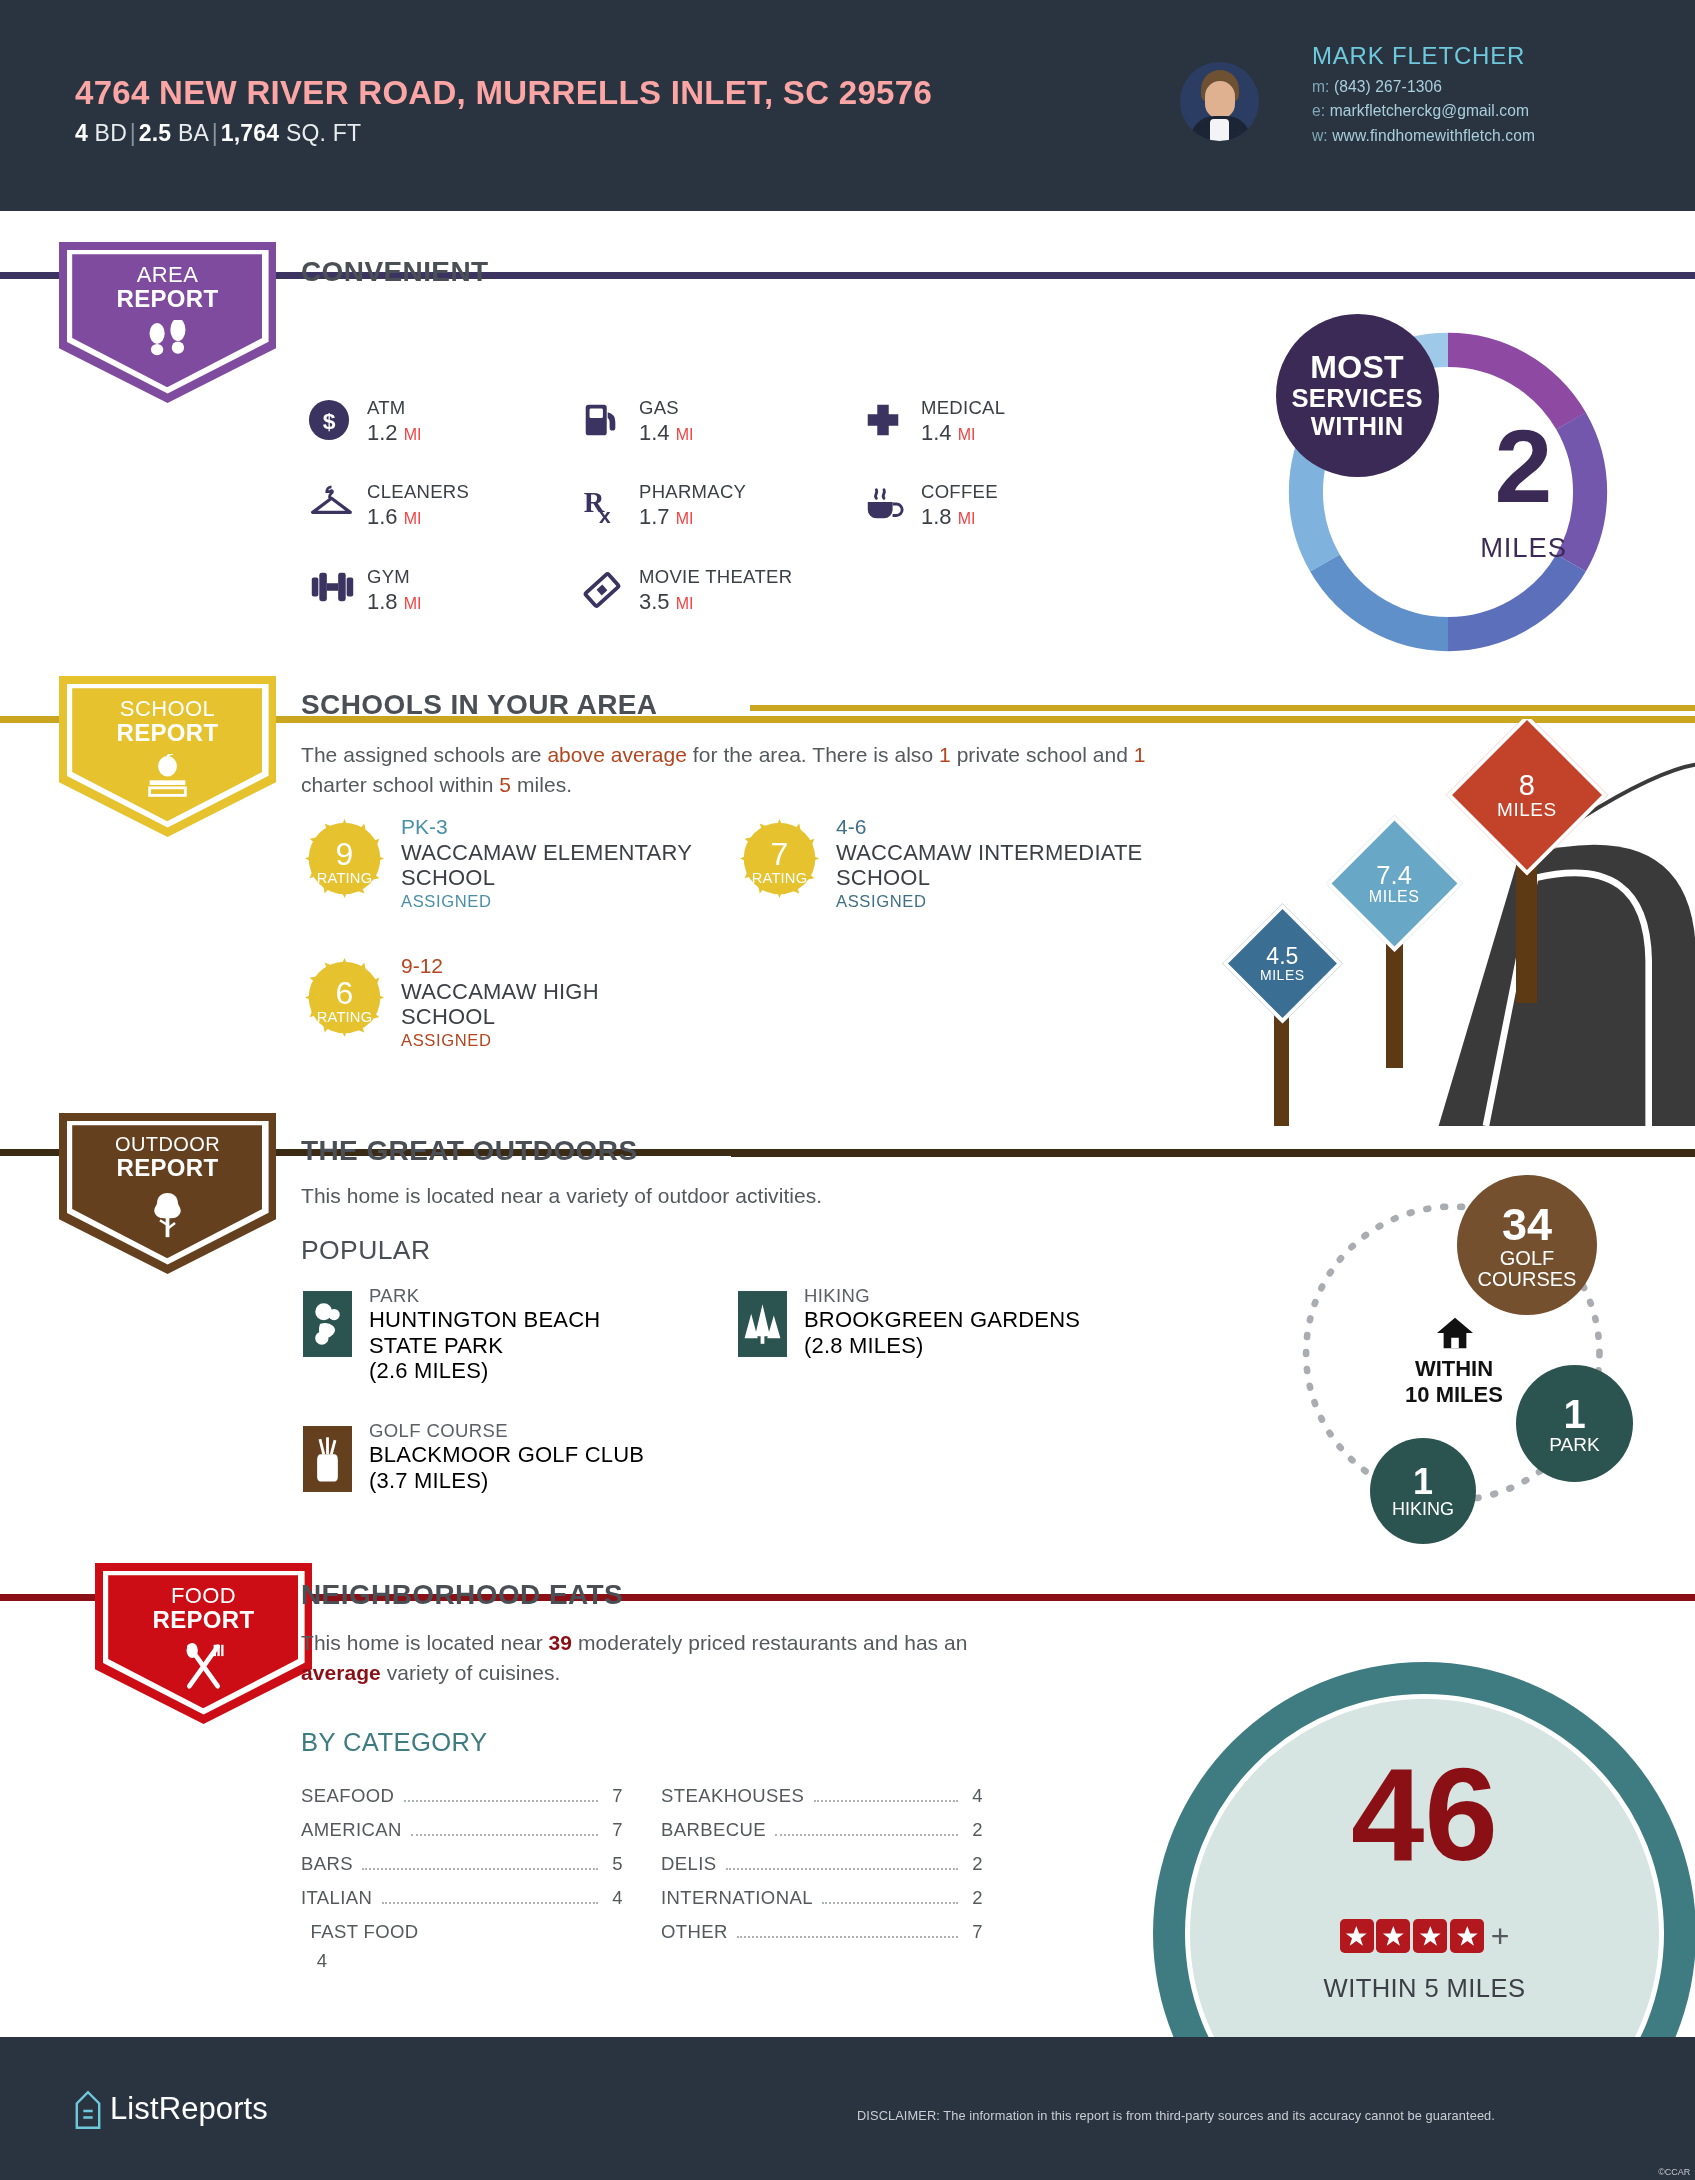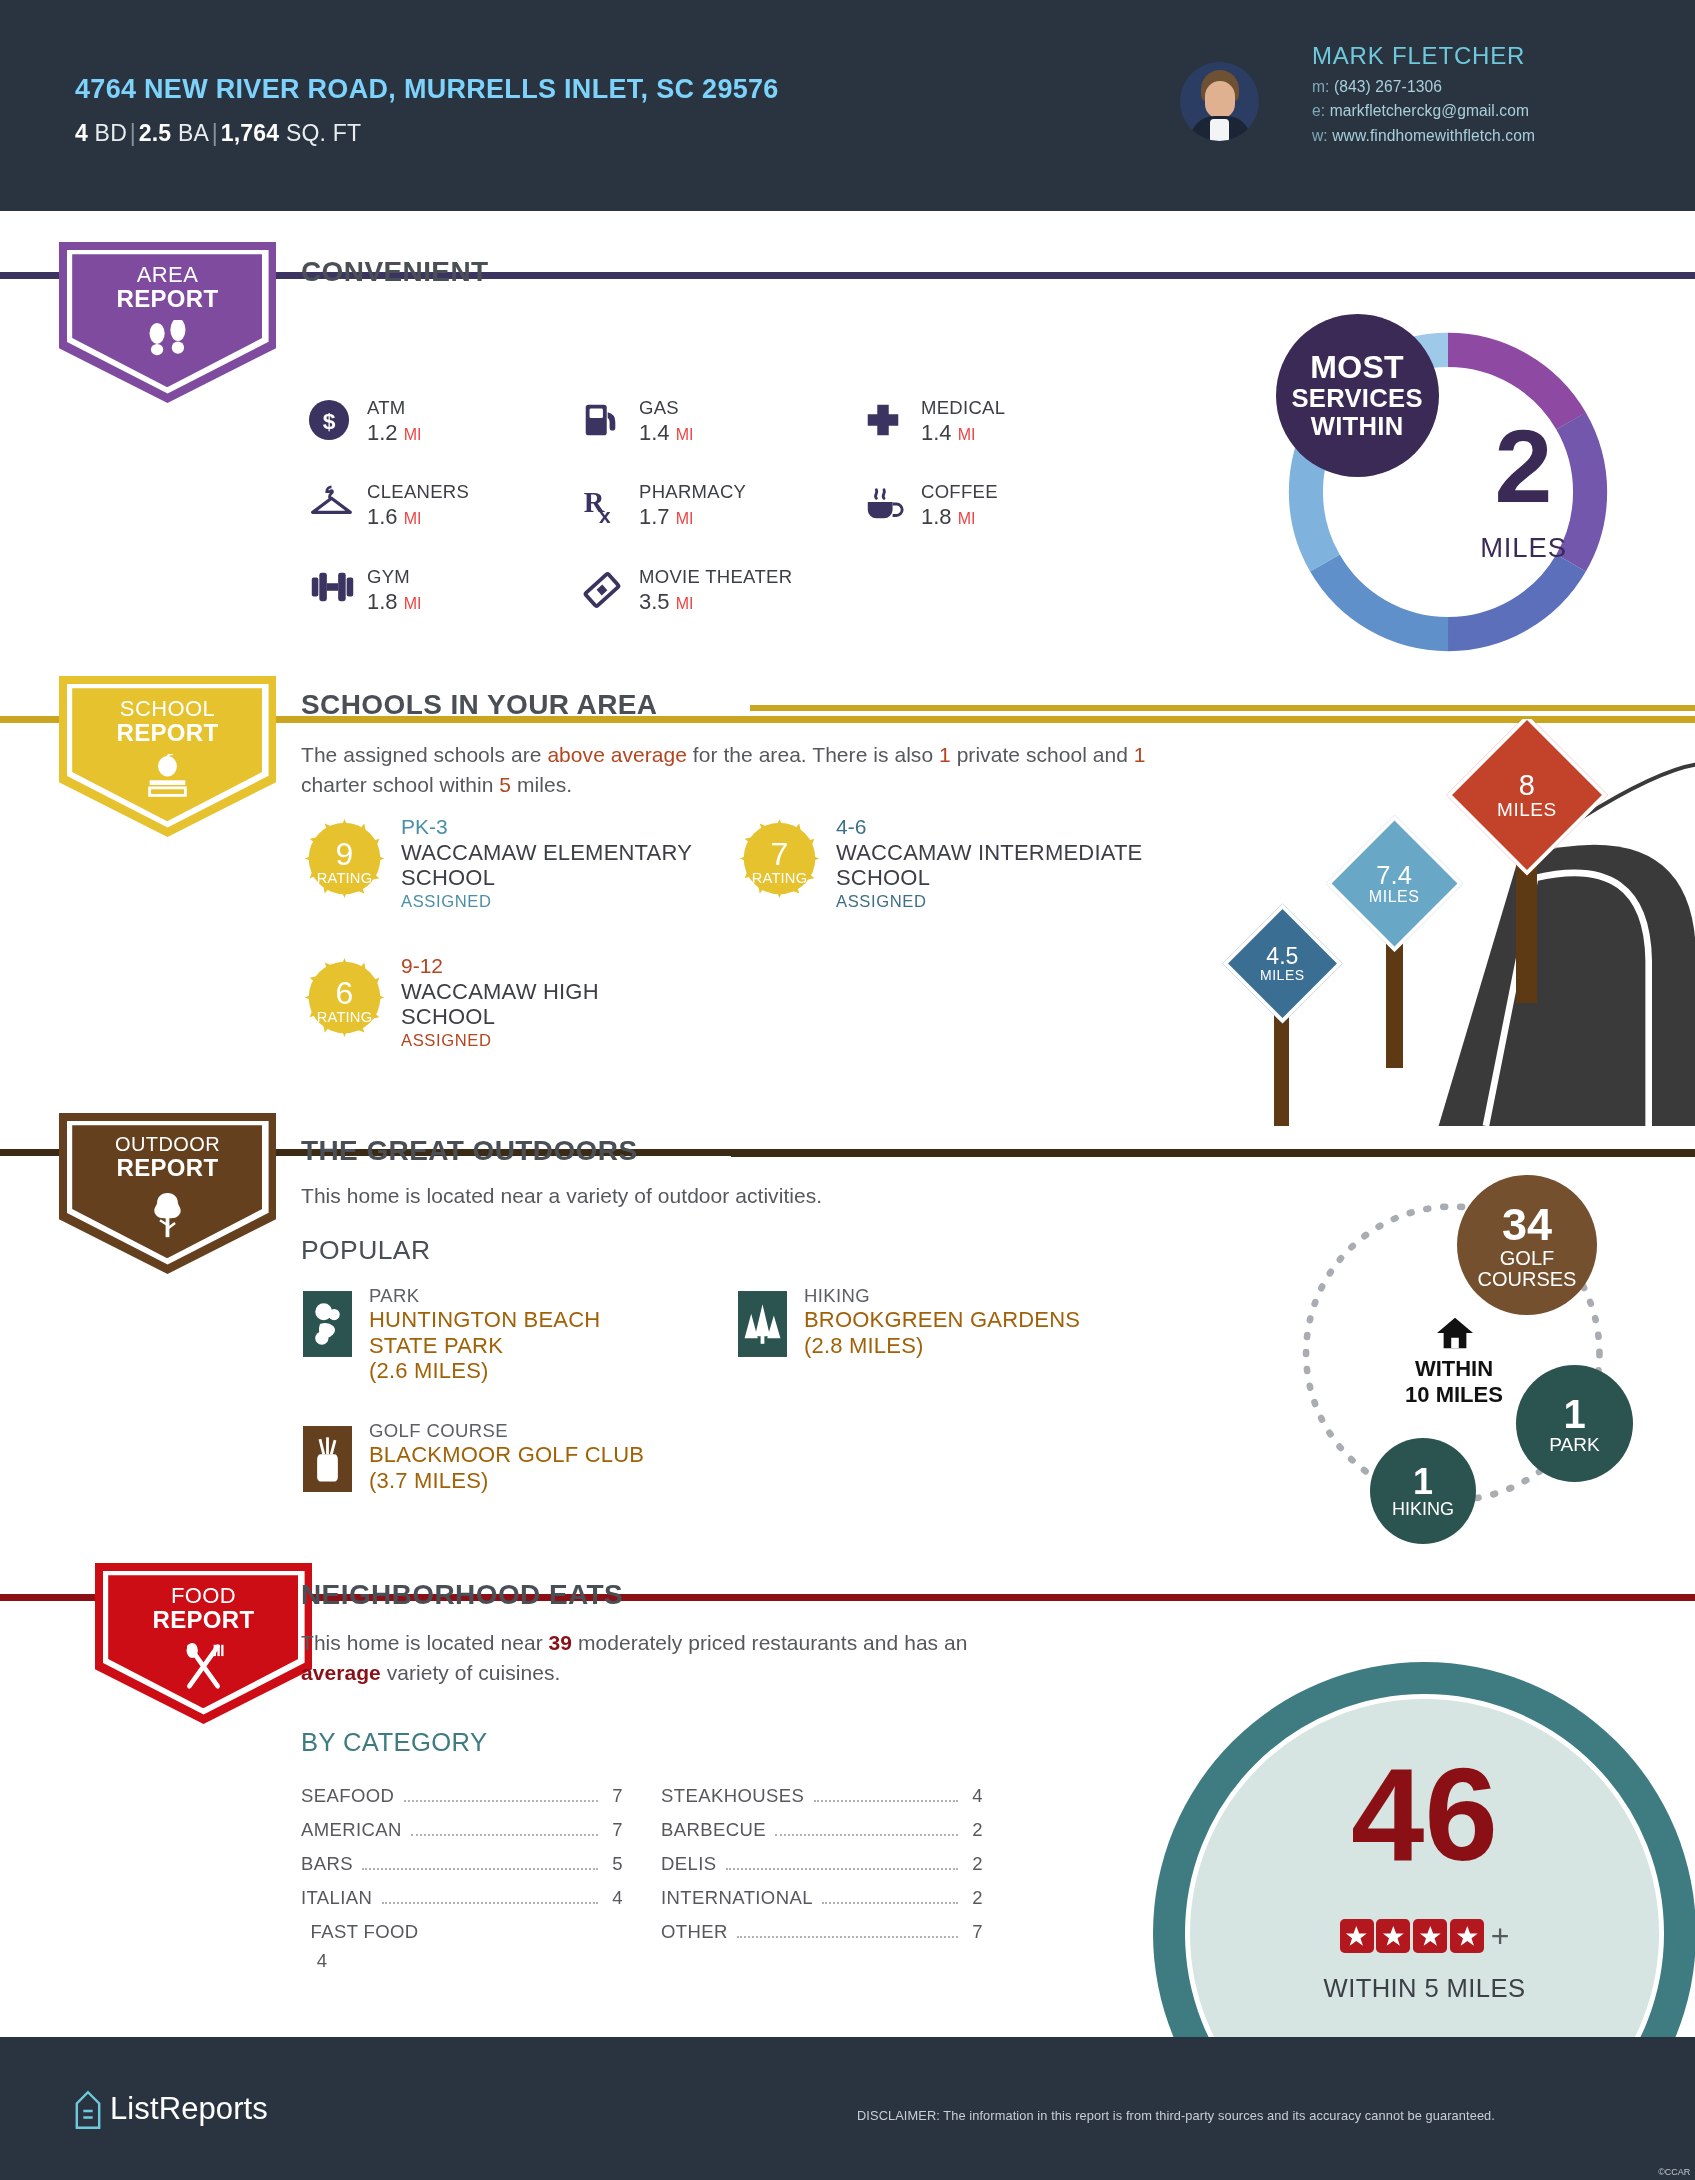--- a/index.html
+++ b/index.html
@@ -11,22 +11,22 @@
   }
   .page { position: relative; width: 1696px; height: 2180px; background:#fff; }
 
   
   .header {
     position: absolute; left:0; top:0; width:1696px; height:211px;
     background:#2a3440;
   }
   .addr {
     position:absolute; left:75px; top:74px;
-    font-size:27px; font-weight:bold; letter-spacing:0.3px;
-    color:#7dd3fc;
+    font-size:33px; font-weight:bold; letter-spacing:0.3px;
+    color:#fca5a5;
   }
   .specs { position:absolute; left:75px; top:120px; font-size:23px; color:#e8ecef; letter-spacing:0.2px;}
   .specs b { color:#ffffff; font-weight:bold; }
   .specs .sep { color:#8a949e; padding:0 2.8px; }
 
   .agent-photo {
     position:absolute; left:1180px; top:62px; width:79px; height:79px;
     border-radius:50%; overflow:hidden; background:#2c3d63;
   }
   .agent-photo .hair{position:absolute;left:21px;top:7.6px;width:38px;height:32px;background:#6e5032;border-radius:21px 21px 7.6px 7.6px;}
@@ -118,21 +118,21 @@
     position:absolute; transform:rotate(45deg);
     border:4.7px solid #fff; box-sizing:border-box;
     display:flex; flex-direction:column; justify-content:center; align-items:center;
   }
   .sign .dia .in { transform:rotate(-45deg); text-align:center; color:#fff; line-height:1.0;}
 
   
   .out-item { position:absolute; }
   .out-ico { position:absolute; left:0; top:5.7px; width:49px; height:66px; }
   .out-cat { position:absolute; left:66px; top:0; font-size:18.5px; color:#5c6066; letter-spacing:0.4px;}
-  .out-name{ position:absolute; left:66px; top:22px; font-size:22px; color:#a16207; line-height:1.16; letter-spacing:0.2px;}
+  .out-name{ position:absolute; left:66px; top:22px; font-size:22px; color:#000000; line-height:1.16; letter-spacing:0.2px;}
 
   .circ-wrap { position:absolute; left:1268px; top:1164px; width:379px; height:388px; }
   .ocirc { position:absolute; border-radius:50%; color:#fff; display:flex; flex-direction:column;
            justify-content:center; align-items:center; text-align:center; line-height:1.05;}
   .ocirc .n { font-weight:bold; }
 
   
   .cat-title { position:absolute; font-size:25.6px; color:#3f7c82; letter-spacing:0.4px;}
   .cat-row { position:absolute; display:flex; align-items:baseline; font-size:18.5px; color:#55585c; letter-spacing:0.4px;}
   .cat-row .nm { white-space:nowrap; }

